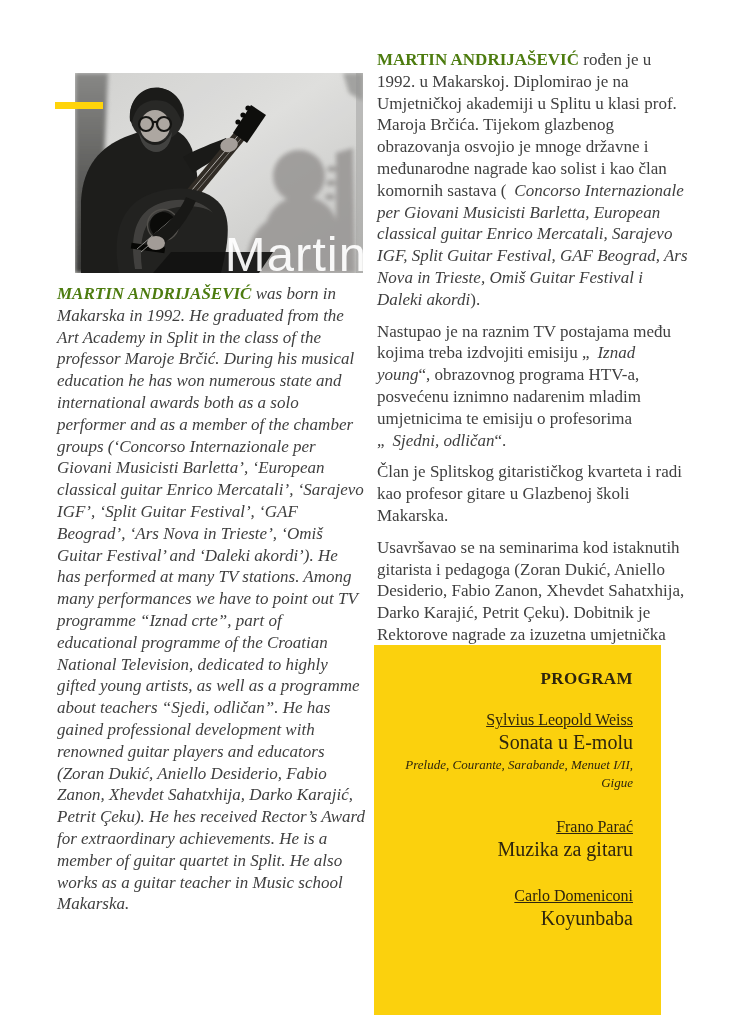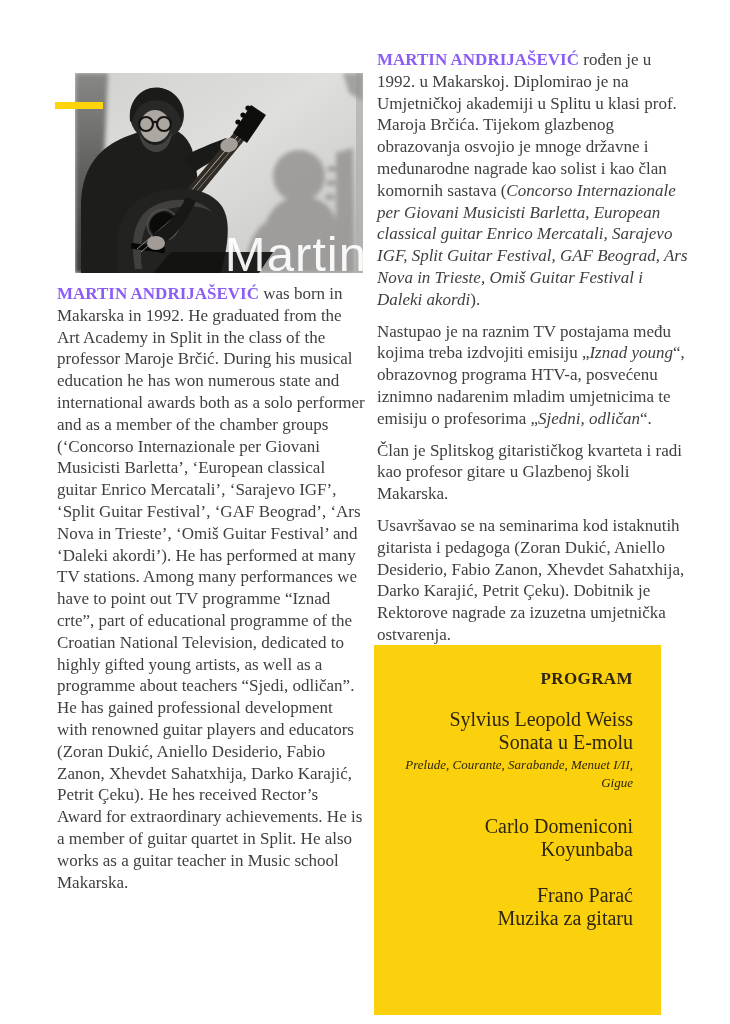--- a/index.html
+++ b/index.html
@@ -12,29 +12,29 @@
   .martin-overlay{position:absolute;right:-4px;bottom:-6px;z-index:2;
     font-family:"Liberation Sans", sans-serif;font-weight:300;font-size:49px;line-height:1;
     color:rgba(255,255,255,0.93);letter-spacing:1px;}
   .accent-dash{position:absolute;left:55px;top:102px;width:48px;height:7px;z-index:3;}
 
   
   .col{position:absolute;font-size:17px;line-height:21.8px;color:#3f3f3f;text-align:left;}
   .col-left{left:57px;top:283px;width:308px;}
   .col-right{left:377px;top:49px;width:313px;}
   .col p{margin:0 0 10px 0;}
-  .b{font-weight:bold;color:#8b5cf6;}
-  .i{font-style:italic;}
+  .b{font-weight:bold;color:#4d7c0f;}
+  .i{font-style:italic;margin-left:8px;}
 
   
   .program-box{position:absolute;left:374px;top:645px;width:287px;height:370px;
     box-sizing:border-box;padding:24px 28px 16px 20px;text-align:right;}
   .program-title{font-weight:bold;font-size:17px;letter-spacing:0.4px;margin-bottom:19px;}
   .program-group{margin-bottom:23px;}
-  .composer{font-size:20px;line-height:23px;}
+  .composer{font-size:16px;line-height:23px;text-decoration:underline;}
   .work{font-size:20px;line-height:23px;}
   .movements{font-size:13px;line-height:18px;font-style:italic;margin-top:2px;}
 </style>
 </head>
 <body>
 
 <div class="page">
 
   <div class="accent-dash" style="background: rgb(255, 212, 10);"></div>
 
@@ -103,21 +103,21 @@
         <path d="M121,128 C113,146 101,162 87,172 L77,162 C93,152 105,138 111,124 Z" fill="#191917"></path>
         <ellipse cx="81" cy="170" rx="9" ry="7" fill="#a8a29c"></ellipse>
       </g>
 
       <path d="M78,200 L96,179 L198,179 L184,200 Z" fill="#141412" opacity="0.92"></path>
       <rect x="0" y="0" width="288" height="200" fill="#000000" opacity="0.03"></rect>
     </svg>
     <div class="martin-overlay">Martin</div>
   </div>
 
-  <div class="col col-left" style="color: rgb(63, 63, 63);">
+  <div class="col col-left" style="color: rgb(63, 63, 63); font-style: italic;">
     <p><span class="b">MARTIN ANDRIJAŠEVIĆ</span><span> was born in Makarska in 1992. He graduated from the Art Academy in Split in the class of the professor Maroje Brčić. During his musical education he has won numerous state and international awards both as a solo performer and as a member of the chamber groups (‘Concorso Internazionale per Giovani Musicisti Barletta’, ‘European classical guitar Enrico Mercatali’, ‘Sarajevo IGF’, ‘Split Guitar Festival’, ‘GAF Beograd’, ‘Ars Nova in Trieste’, ‘Omiš Guitar Festival’ and ‘Daleki akordi’). He has performed at many TV stations. Among many performances we have to point out TV programme “Iznad crte”, part of educational programme of the Croatian National Television, dedicated to highly gifted young artists, as well as a programme about teachers “Sjedi, odličan”. He has gained professional development with renowned guitar players and educators (Zoran Dukić, Aniello Desiderio, Fabio Zanon, Xhevdet Sahatxhija, Darko Karajić, Petrit Çeku). He hes received Rector’s Award for extraordinary achievements. He is a member of guitar quartet in Split. He also works as a guitar teacher in Music school Makarska.</span></p>
   </div>
 
   <div class="col col-right" style="color: rgb(63, 63, 63);">
     <p><span class="b">MARTIN ANDRIJAŠEVIĆ</span><span> rođen je u 1992. u Makarskoj. Diplomirao je na Umjetničkoj akademiji u Splitu u klasi prof. Maroja Brčića. Tijekom glazbenog obrazovanja osvojio je mnoge državne i međunarodne nagrade kao solist i kao član komornih sastava (</span><span class="i">Concorso Internazionale per Giovani Musicisti Barletta, European classical guitar Enrico Mercatali, Sarajevo IGF, Split Guitar Festival, GAF Beograd, Ars Nova in Trieste, Omiš Guitar Festival i Daleki akordi</span><span>).</span></p>
     <p><span>Nastupao je na raznim TV postajama među kojima treba izdvojiti emisiju „</span><span class="i">Iznad young</span><span>“, obrazovnog programa HTV-a, posvećenu iznimno nadarenim mladim umjetnicima te emisiju o profesorima „</span><span class="i">Sjedni, odličan</span><span>“.</span></p>
     <p><span>Član je Splitskog gitarističkog kvarteta i radi kao profesor gitare u Glazbenoj školi Makarska.</span></p>
     <p><span>Usavršavao se na seminarima kod istaknutih gitarista i pedagoga (Zoran Dukić, Aniello Desiderio, Fabio Zanon, Xhevdet Sahatxhija, Darko Karajić, Petrit Çeku). Dobitnik je Rektorove nagrade za izuzetna umjetnička ostvarenja.</span></p>
   </div>
 
@@ -127,23 +127,23 @@
     <div class="program-group">
       <div class="composer">Sylvius Leopold Weiss</div>
       <div class="work">Sonata u E-molu</div>
       <div class="movements">Prelude, Courante, Sarabande, Menuet I/II, Gigue</div>
     </div>
 
     <div class="program-group">
     </div>
 
     <div class="program-group">
-      <div class="composer">Carlo Domeniconi</div>
-      <div class="work">Koyunbaba</div>
+      <div class="composer">Frano Parać</div>
+      <div class="work">Muzika za gitaru</div>
     </div>
 
     <div class="program-group">
-      <div class="composer">Frano Parać</div>
-      <div class="work">Muzika za gitaru</div>
+      <div class="composer">Carlo Domeniconi</div>
+      <div class="work">Koyunbaba</div>
     </div>
   </div>
 
 </div>
 
 </body></html>

